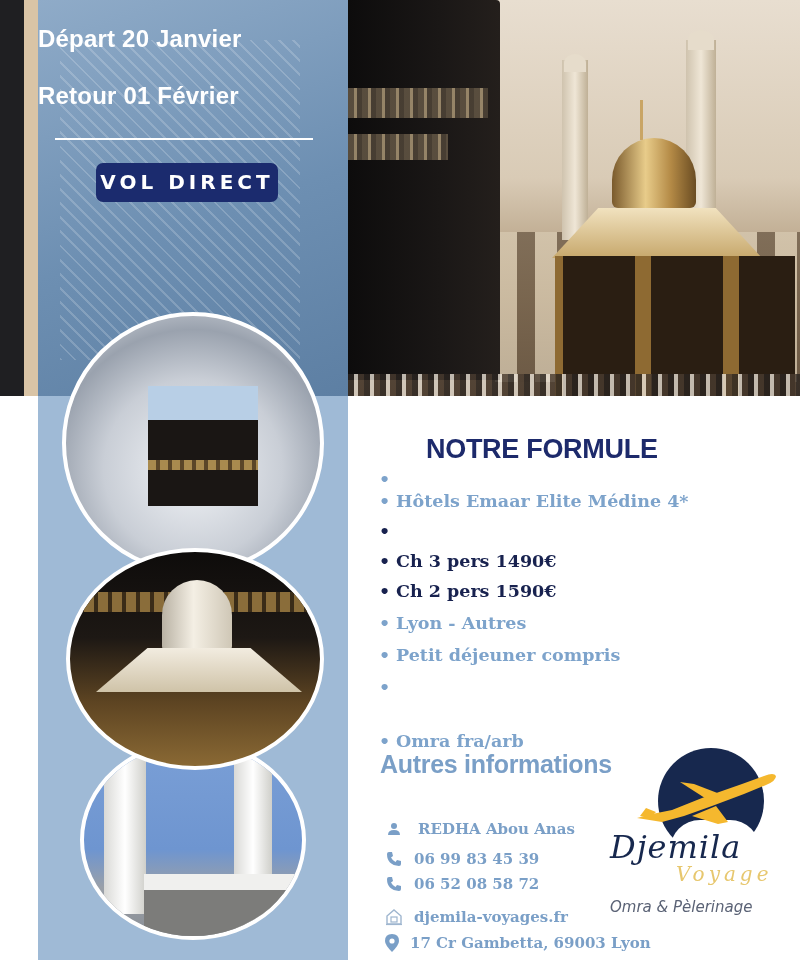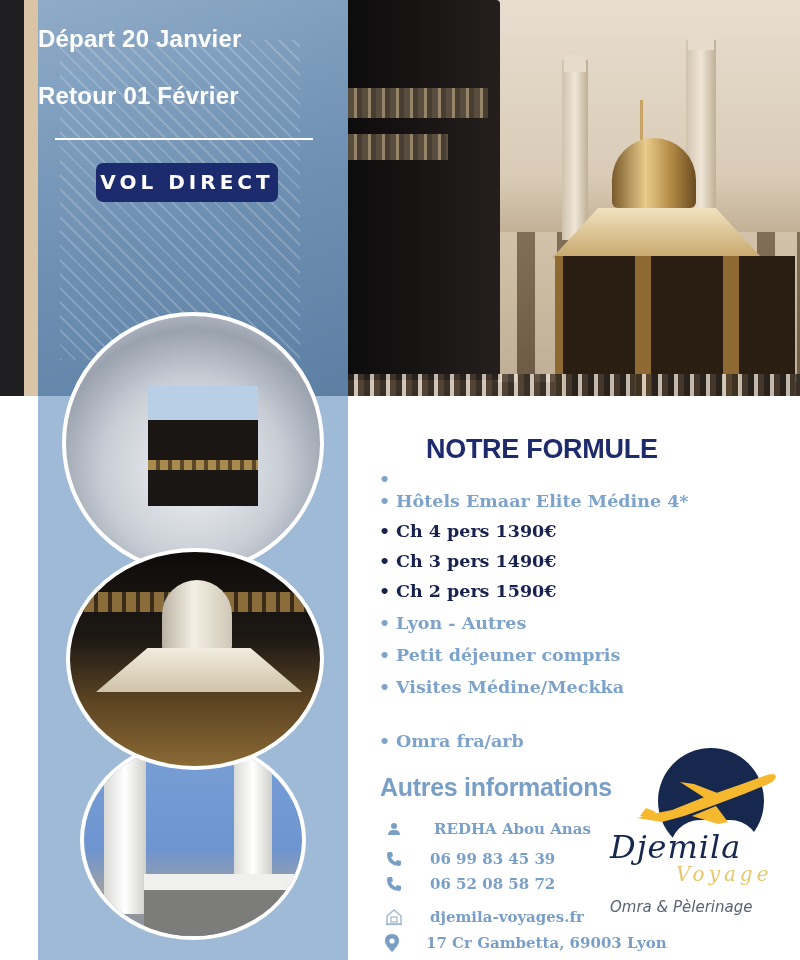--- a/index.html
+++ b/index.html
@@ -89,24 +89,24 @@
   .formule-list li.light { color: #7da3cb; }
   .formule-list li.dark { color: #18224f; }
   .formule-list li.l0 { height: 22px; }
   .formule-list li.l1 { height: 30px; }
   .formule-list li.l2, .formule-list li.l3 { height: 30px; }
   .formule-list li.l4 { height: 32px; }
   .formule-list li.l5, .formule-list li.l6, .formule-list li.l7 { height: 32px; }
   .formule-list li.l8 { height: 30px; }
   .formule-list li .cont { display: block; margin-left: 0; }
 
-  .autres-title { position: absolute; left: 380px; top: 773px; font-family: "Liberation Sans", sans-serif;
+  .autres-title { position: absolute; left: 380px; top: 750px; font-family: "Liberation Sans", sans-serif;
     font-weight: 700; font-size: 25px; color: #7a9fc7; letter-spacing: -0.3px; }
   .contact { position: absolute; left: 384px; font-family: "DejaVu Serif", serif; font-weight: 700; font-size: 15px;
-    color: #7a9fc7; display: flex; align-items: center; white-space: nowrap; gap: 16px; }
+    color: #7a9fc7; display: flex; align-items: center; white-space: nowrap; }
   .contact .ico { width: 20px; display: inline-flex; justify-content: center; margin-right: 10px; }
   .contact.k0 { top: 820px; }
   .contact.k0 .ico { margin-right: 14px; }
   .contact.k1 { top: 850px; }
   .contact.k2 { top: 875px; }
   .contact.k3 { top: 908px; }
   .contact.k4 { top: 934px; left: 382px; }
   .contact.k4 .ico { margin-right: 8px; }
 
   
@@ -163,26 +163,26 @@
 <div class="circle c-mid">
   <div class="mid-band"></div>
   <div class="mid-dome"></div>
   <div class="mid-roof"></div>
 </div>
 
 <div class="formule-title">NOTRE FORMULE</div>
 <ul class="formule-list">
   <li class="light l0"><span class="bullet">•</span></li>
   <li class="light l1"><span class="bullet">•</span><span>Hôtels Emaar Elite Médine 4*</span></li>
-  <li class="dark l2"><span class="bullet">•</span><span>Ch 4 pers 1390€</span></li>
+  <li class="dark l2"><span class="bullet">•</span></li>
   <li class="dark l3"><span class="bullet">•</span><span>Ch 3 pers 1490€</span></li>
   <li class="dark l4"><span class="bullet">•</span><span>Ch 2 pers 1590€</span></li>
   <li class="light l5"><span class="bullet">•</span><span>Lyon - Autres</span></li>
   <li class="light l6"><span class="bullet">•</span><span>Petit déjeuner compris</span></li>
-  <li class="light l7"><span class="bullet">•</span><span>Visites Médine/Meckka</span></li>
+  <li class="light l7"><span class="bullet">•</span></li>
   <li class="light l8" style="height:58px;"><span class="bullet">•</span><span class="cont" style="margin-top:22px;">Omra fra/arb</span></li>
 </ul>
 
 <div class="autres-title">Autres informations</div>
 
 <div class="contact k0">
   <span class="ico">
     <svg width="14" height="14" viewBox="0 0 14 14">
         <circle cx="7" cy="4" r="3" fill="#7a9fc7"></circle>
         <path d="M1 13 Q1 8 7 8 Q13 8 13 13 Z" fill="#7a9fc7"></path>

